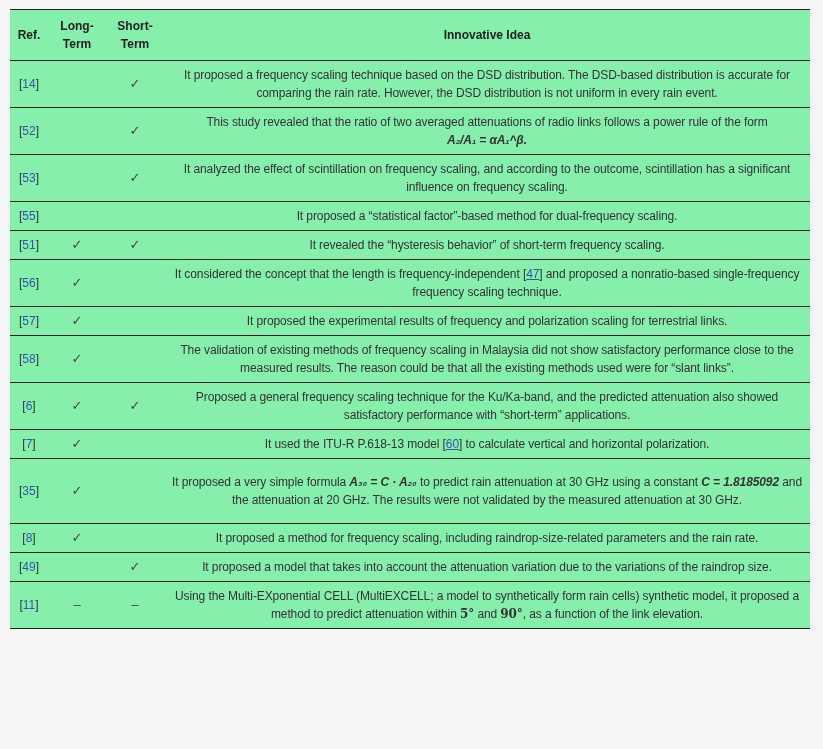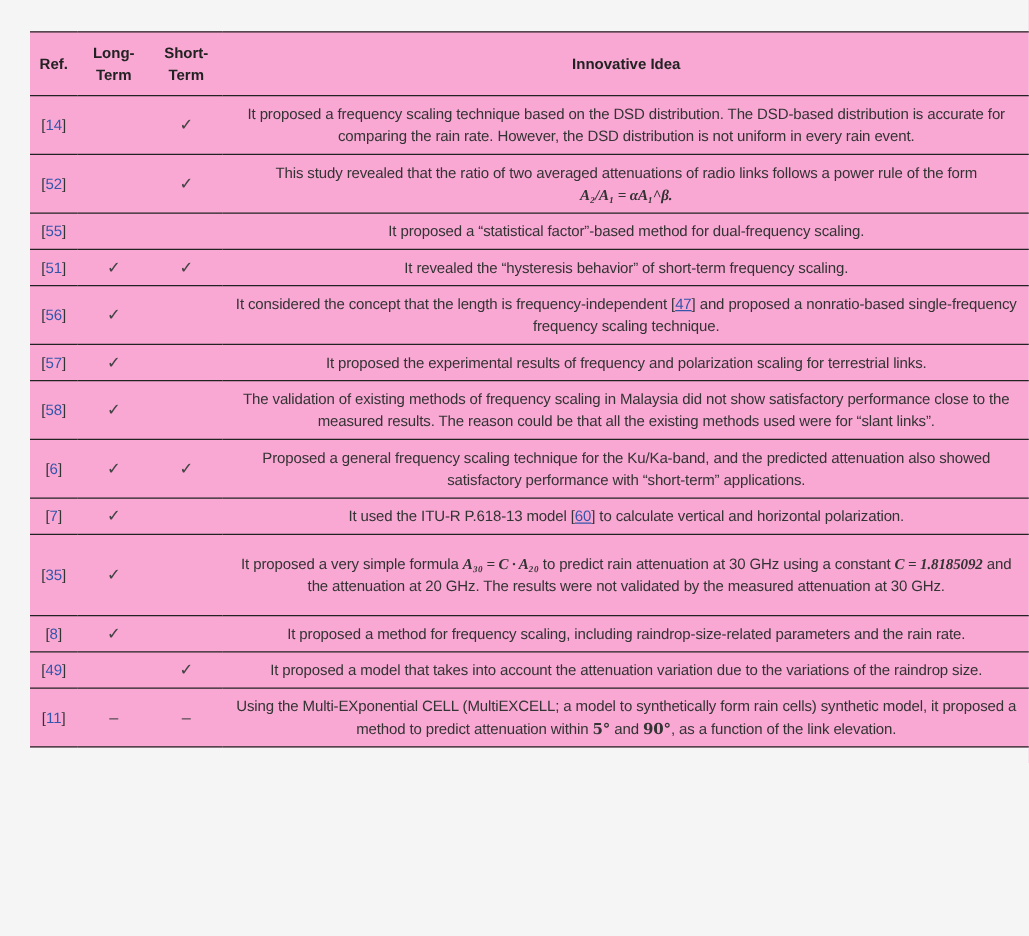--- a/index.html
+++ b/index.html
@@ -2,37 +2,36 @@
 <html><head>
 <meta charset="utf-8">
 <style>
   html, body { margin: 0; padding: 0; }
   body {
     width: 823px; height: 749px; background: #f5f5f5;
     font-family: "Liberation Sans", sans-serif; color: #333;
     overflow: hidden; position: relative;
   }
   .wrap {
-    position: absolute; left: 24px; top: 9px; width: 800px;
-    background: #f9a8d4;
-    margin-top: 16px;
+    position: absolute; left: 10px; top: 9px; width: 800px;
+    background: #86efac;
   }
   table { border-collapse: collapse; width: 800px; table-layout: fixed; }
   th, td { font-size: 12px; line-height: 18px; text-align: center; vertical-align: middle; border-bottom: 1.5px solid #222; }
   thead tr { border-top: 1.5px solid #222; }
   thead th { font-weight: bold; height: 50px; padding: 0 4px; color: #222; }
   tbody td { padding: 5px 6px; }
   col.c-ref { width: 38px; }
   col.c-long { width: 58px; }
   col.c-short { width: 58px; }
   .ref { color: #333; }
   .ref .num { color: #3355aa; }
   .mark { color: #444; font-size: 13px; }
   .idea { letter-spacing: -0.1px; }
-  .math { font-family: Liberation Serif, serif; font-weight: bold; font-style: italic; }
+  .math { font-family: Liberation Sans, sans-serif; font-weight: bold; font-style: italic; }
   .math-n { font-family: "DejaVu Serif", serif; font-weight: bold; }
   .link { color: #3355aa; text-decoration: underline; }
   tr.h1 td { height: 18px; }
   tr.h2 td { height: 36px; }
   tr.h3 td { height: 54px; }
 </style>
 </head>
 <body>
 
 <div class="wrap">
@@ -62,20 +61,26 @@
       <td class="idea">It proposed a frequency scaling technique based on the DSD distribution. The DSD-based distribution is accurate for comparing the rain rate. However, the DSD distribution is not uniform in every rain event.</td>
     </tr>
 
     <tr class="h2">
       <td class="ref">[<span class="num">52</span>]</td>
       <td class="mark"></td>
       <td class="mark">✓</td>
       <td class="idea"><span>This study revealed that the ratio of two averaged attenuations of radio links follows a power rule of the form</span><br><span class="math">A₂/A₁ = αA₁^β.</span></td>
     </tr>
 
+    <tr class="h2">
+      <td class="ref">[<span class="num">53</span>]</td>
+      <td class="mark"></td>
+      <td class="mark">✓</td>
+      <td class="idea">It analyzed the effect of scintillation on frequency scaling, and according to the outcome, scintillation has a significant influence on frequency scaling.</td>
+    </tr>
 
 
 
     <tr class="h1">
       <td class="ref">[<span class="num">55</span>]</td>
       <td class="mark"></td>
       <td class="mark"></td>
       <td class="idea">It proposed a “statistical factor”-based method for dual-frequency scaling.</td>
     </tr>
 

